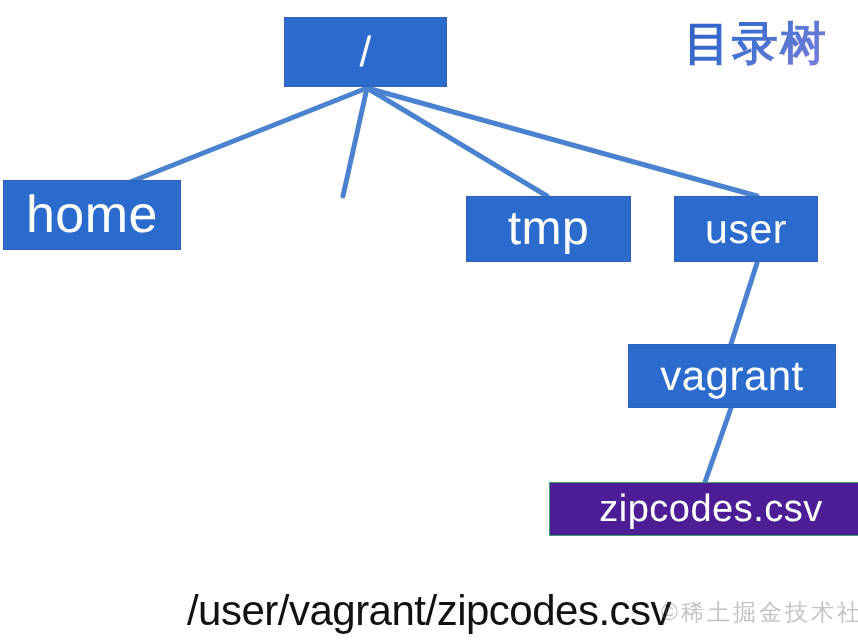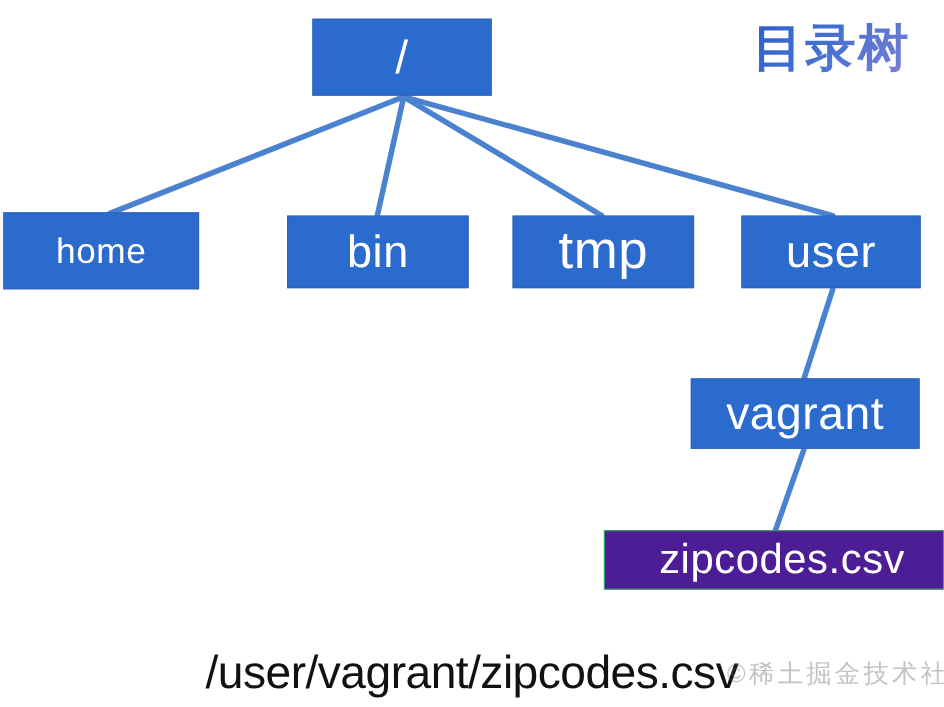--- a/index.html
+++ b/index.html
@@ -44,24 +44,24 @@
     border: 1px solid #2f62b8;
   }
   .node.file {
     background: #4c1d95;
     border: 1px solid #37a169;
     margin-left: 37px;
   }
 
   
   #node-root    { left: 284px; top: 17px;  width: 163px; height: 70px; font-size: 42px; }
-  #node-home    { left: 3px;   top: 193px; width: 178px; height: 70px; font-size: 32px; }
+  #node-home    { left: 3px;   top: 180px; width: 178px; height: 70px; font-size: 52px; }
   #node-bin     { left: 261px; top: 196px; width: 165px; height: 66px; font-size: 41px; }
   #node-tmp     { left: 466px; top: 196px; width: 165px; height: 66px; font-size: 48px; }
-  #node-user    { left: 674px; top: 196px; width: 163px; height: 66px; font-size: 41px; }
+  #node-user    { left: 674px; top: 196px; width: 144px; height: 66px; font-size: 41px; }
   #node-vagrant { left: 628px; top: 344px; width: 208px; height: 64px; font-size: 42px; }
   #node-zip     { left: 512px; top: 482px; width: 324px; height: 54px; font-size: 38px; }
 
   #title {
     position: absolute;
     left: 648px;
     top: 20px;
     font-size: 46px;
     font-weight: 700;
     letter-spacing: 2px;
@@ -117,23 +117,20 @@
   </svg>
 
   <div class="node dir" id="node-root">
     <span>/</span>
   </div>
 
   <div class="node dir" id="node-home">
     <span>home</span>
   </div>
 
-  <div class="node dir" id="node-bin">
-    <span>bin</span>
-  </div>
 
   <div class="node dir" id="node-tmp">
     <span>tmp</span>
   </div>
 
   <div class="node dir" id="node-user">
     <span>user</span>
   </div>
 
   <div class="node dir" id="node-vagrant">

